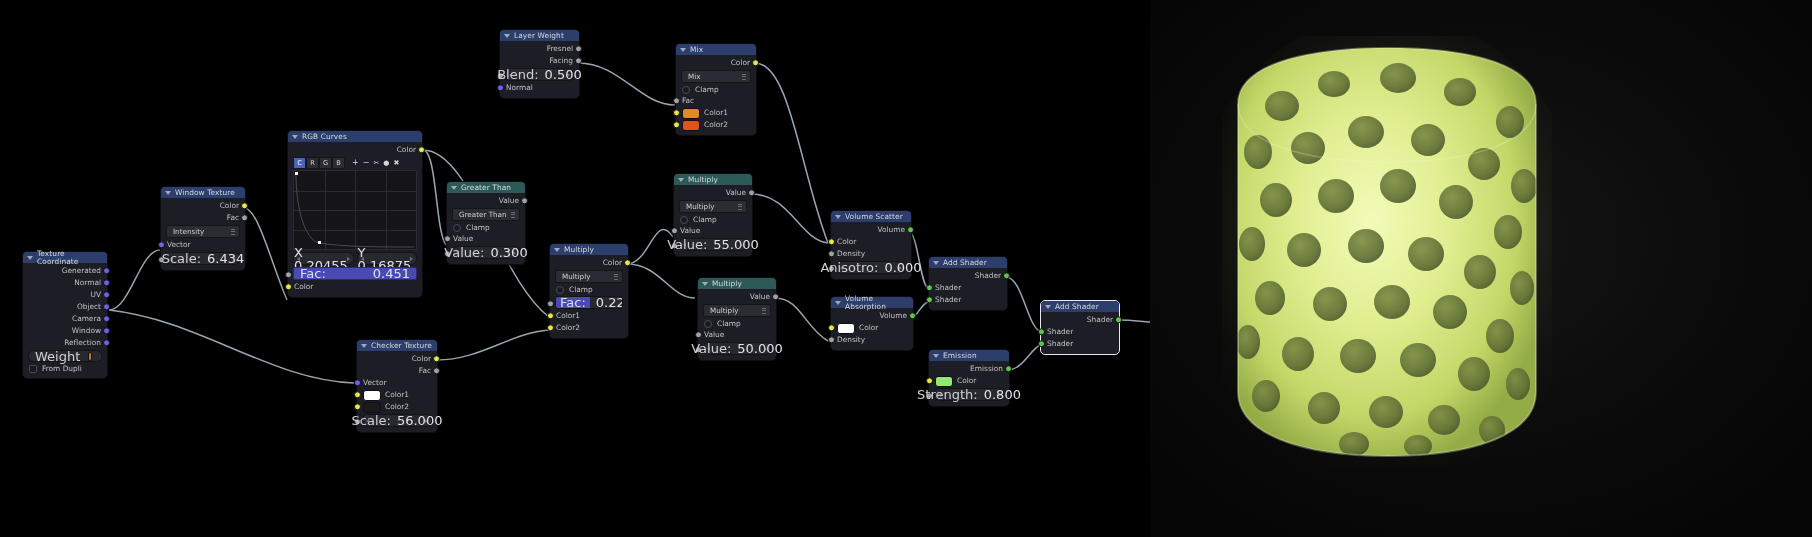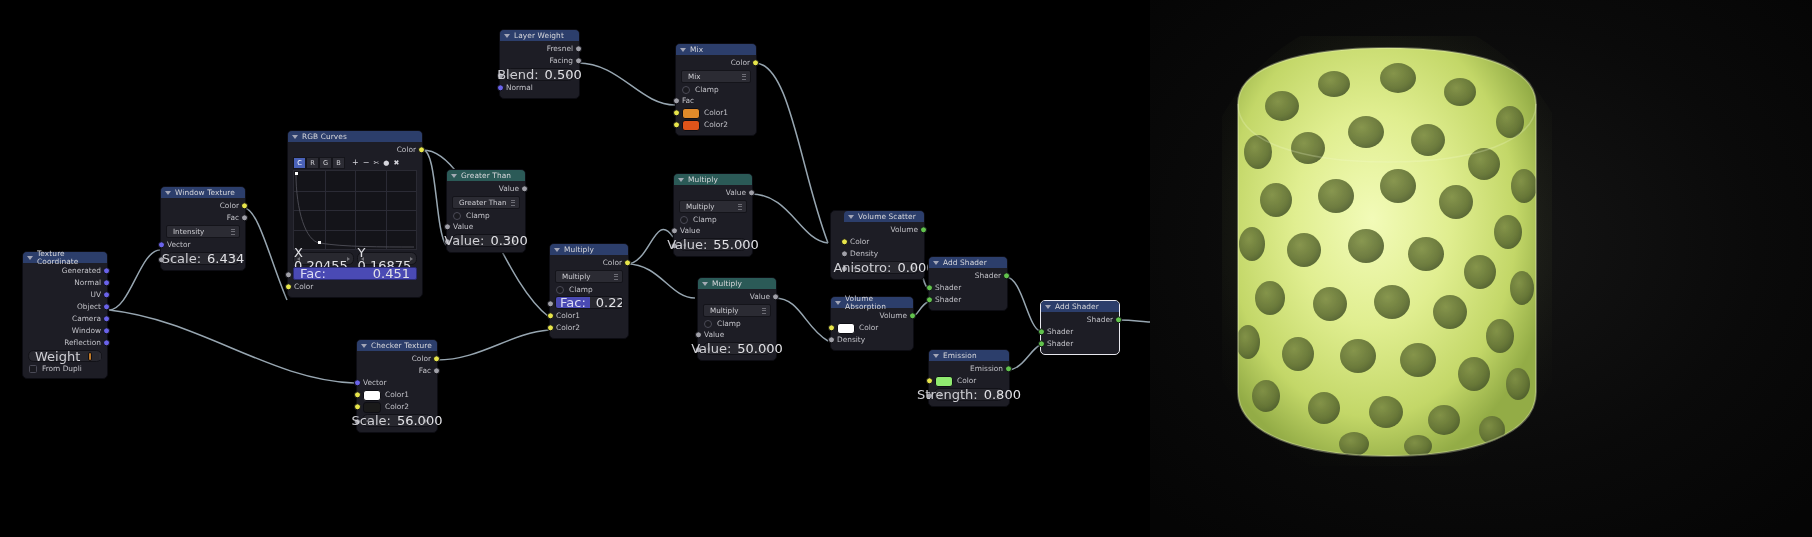--- a/index.html
+++ b/index.html
@@ -318,21 +318,21 @@
             <span class="fval">0.500</span>
           </div>
         </div>
         <div class="row in">
           <span class="sock l s-violet"></span>
           <span class="lbl">Normal</span>
           </div>
       </div>
     </div>
 
-    <div class="node" style="left:446px;top:169px;width:78px;">
+    <div class="node" style="left:446px;top:181px;width:78px;">
       <div class="hdr" style="background:#2b5a57;">
         <span class="tri"></span>
         <span>Greater Than</span>
       </div>
       <div class="body">
         <div class="row out">
           <span class="lbl">Value</span>
           <span class="sock r s-grey"></span>
           </div>
         <div class="dropdown">Greater Than</div>
@@ -470,21 +470,21 @@
         <div style="position:relative;">
           <span class="sock l s-grey" style="top:8px;"></span>
           <div class="field arrows">
             <span class="fname">Value:</span>
             <span class="fval">50.000</span>
           </div>
         </div>
       </div>
     </div>
 
-    <div class="node" style="left:830px;top:210px;width:80px;padding-left:13px;">
+    <div class="node" style="left:830px;top:210px;width:80px;">
       <div class="hdr" style="background:#2c3e6b;">
         <span class="tri"></span>
         <span>Volume Scatter</span>
       </div>
       <div class="body">
         <div class="row out">
           <span class="lbl">Volume</span>
           <span class="sock r s-shader"></span>
           </div>
         <div class="row in">

